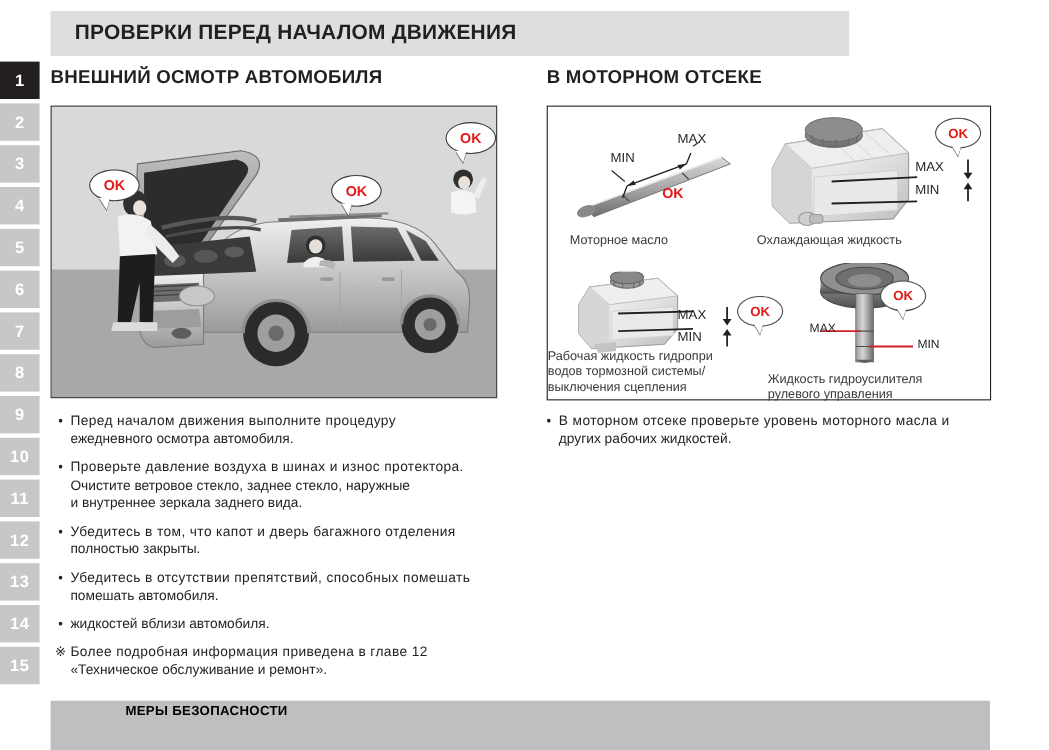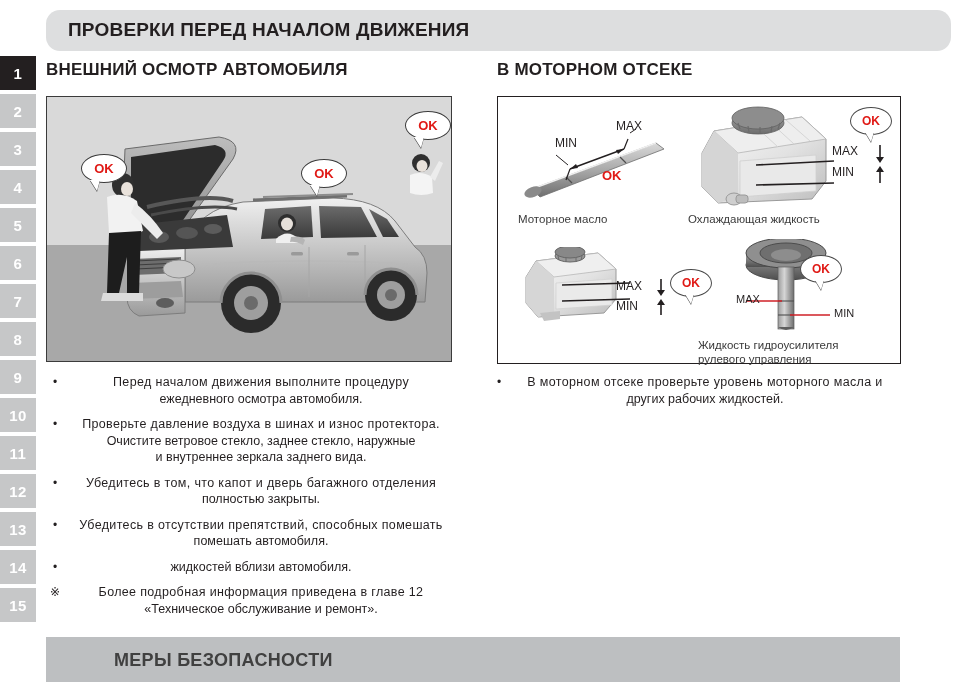--- a/index.html
+++ b/index.html
@@ -15,36 +15,35 @@
   .tab{
     width:36px;height:34px;margin-bottom:4px;background:#c6c7c8;
     color:#ffffff;font-weight:bold;font-size:15px;
     display:flex;align-items:center;justify-content:center;
     letter-spacing:.5px;
   }
   .tab.active{background:#231f20;color:#ffffff;}
 
   
   .topbar{
-    position:absolute;left:46px;top:10px;width:905px;height:41px;
+    position:absolute;left:46px;top:10px;width:726px;height:41px;
     background:#dddedf;
-    border-radius:14px;
   }
   .topbar .title{
     position:absolute;left:22px;top:9px;
     font-size:19px;font-weight:bold;color:#231f20;letter-spacing:.2px;
     white-space:nowrap;
   }
   .botbar{
     position:absolute;left:46px;top:637px;width:854px;height:45px;
     background:#bdbfc1;
   }
   .botbar .title{
-    position:absolute;left:68px;top:13px;
-    font-size:18px;font-weight:bold;color:#404040;letter-spacing:.3px;
+    position:absolute;left:68px;top:2px;
+    font-size:12px;font-weight:bold;color:#000000;letter-spacing:.3px;
     white-space:nowrap;
   }
 
   
   .sec-title{
     position:absolute;font-size:17px;font-weight:bold;color:#231f20;
     letter-spacing:.2px;white-space:nowrap;
   }
   #secL{left:46px;top:60px;text-align:right;}
   #secR{left:497px;top:60px;}
@@ -95,21 +94,21 @@
   }
 
   
   .bullets{position:absolute;font-size:12.5px;color:#231f20;line-height:16.5px;}
   #bulL{left:46px;top:374px;width:412px;}
   #bulR{left:490px;top:374px;width:412px;}
   .bitem{display:flex;margin-bottom:9px;}
   .bmark{width:18px;flex:0 0 18px;text-align:center;font-size:12px;line-height:16.5px;}
   .btext{flex:1;}
   .justify .btext{text-align:justify;}
-  .btext span.l{display:block;text-align:center;}
+  .btext span.l{display:block;}
 </style>
 </head>
 <body>
 
 <div class="page">
 
   <div class="sidebar" id="sidebar">
       <div class="tab active">1</div>
       <div class="tab">2</div>
       <div class="tab">3</div>
@@ -321,20 +320,25 @@
     <div class="lvl" style="left:118px;top:202px;">MIN</div>
     <svg width="20" height="40" viewBox="0 0 20 40" style="position:absolute;left:156px;top:180px;">
       <path d="M7 2 L7 14" stroke="#231f20" stroke-width="1.6"></path>
         <path d="M7 19 l-4 -6 l8 0 z" fill="#231f20"></path>
       <path d="M7 38 L7 27" stroke="#231f20" stroke-width="1.6"></path>
         <path d="M7 22 l-4 6 l8 0 z" fill="#231f20"></path>
     </svg>
     <div class="okb" style="left:172px;top:172px;width:40px;height:26px;">
       <span>OK</span>
     </div>
+    <div class="cell-cap" style="left:0px;top:220px;width:230px;">
+      <div>Рабочая жидкость гидропри</div>
+      <div>водов тормозной системы/</div>
+      <div>выключения сцепления</div>
+    </div>
 
     <svg width="120" height="105" viewBox="0 0 120 105" style="position:absolute;left:228px;top:142px;">
       <defs>
         <linearGradient id="psc" x1="0" y1="0" x2="0" y2="1">
           <stop offset="0" stop-color="#a9a9a9"></stop>
             <stop offset="0.5" stop-color="#7b7b7b"></stop>
           <stop offset="1" stop-color="#4f4f4f"></stop>
         </linearGradient>
         <linearGradient id="rod" x1="0" y1="0" x2="1" y2="0">
           <stop offset="0" stop-color="#9b9b9b"></stop>

